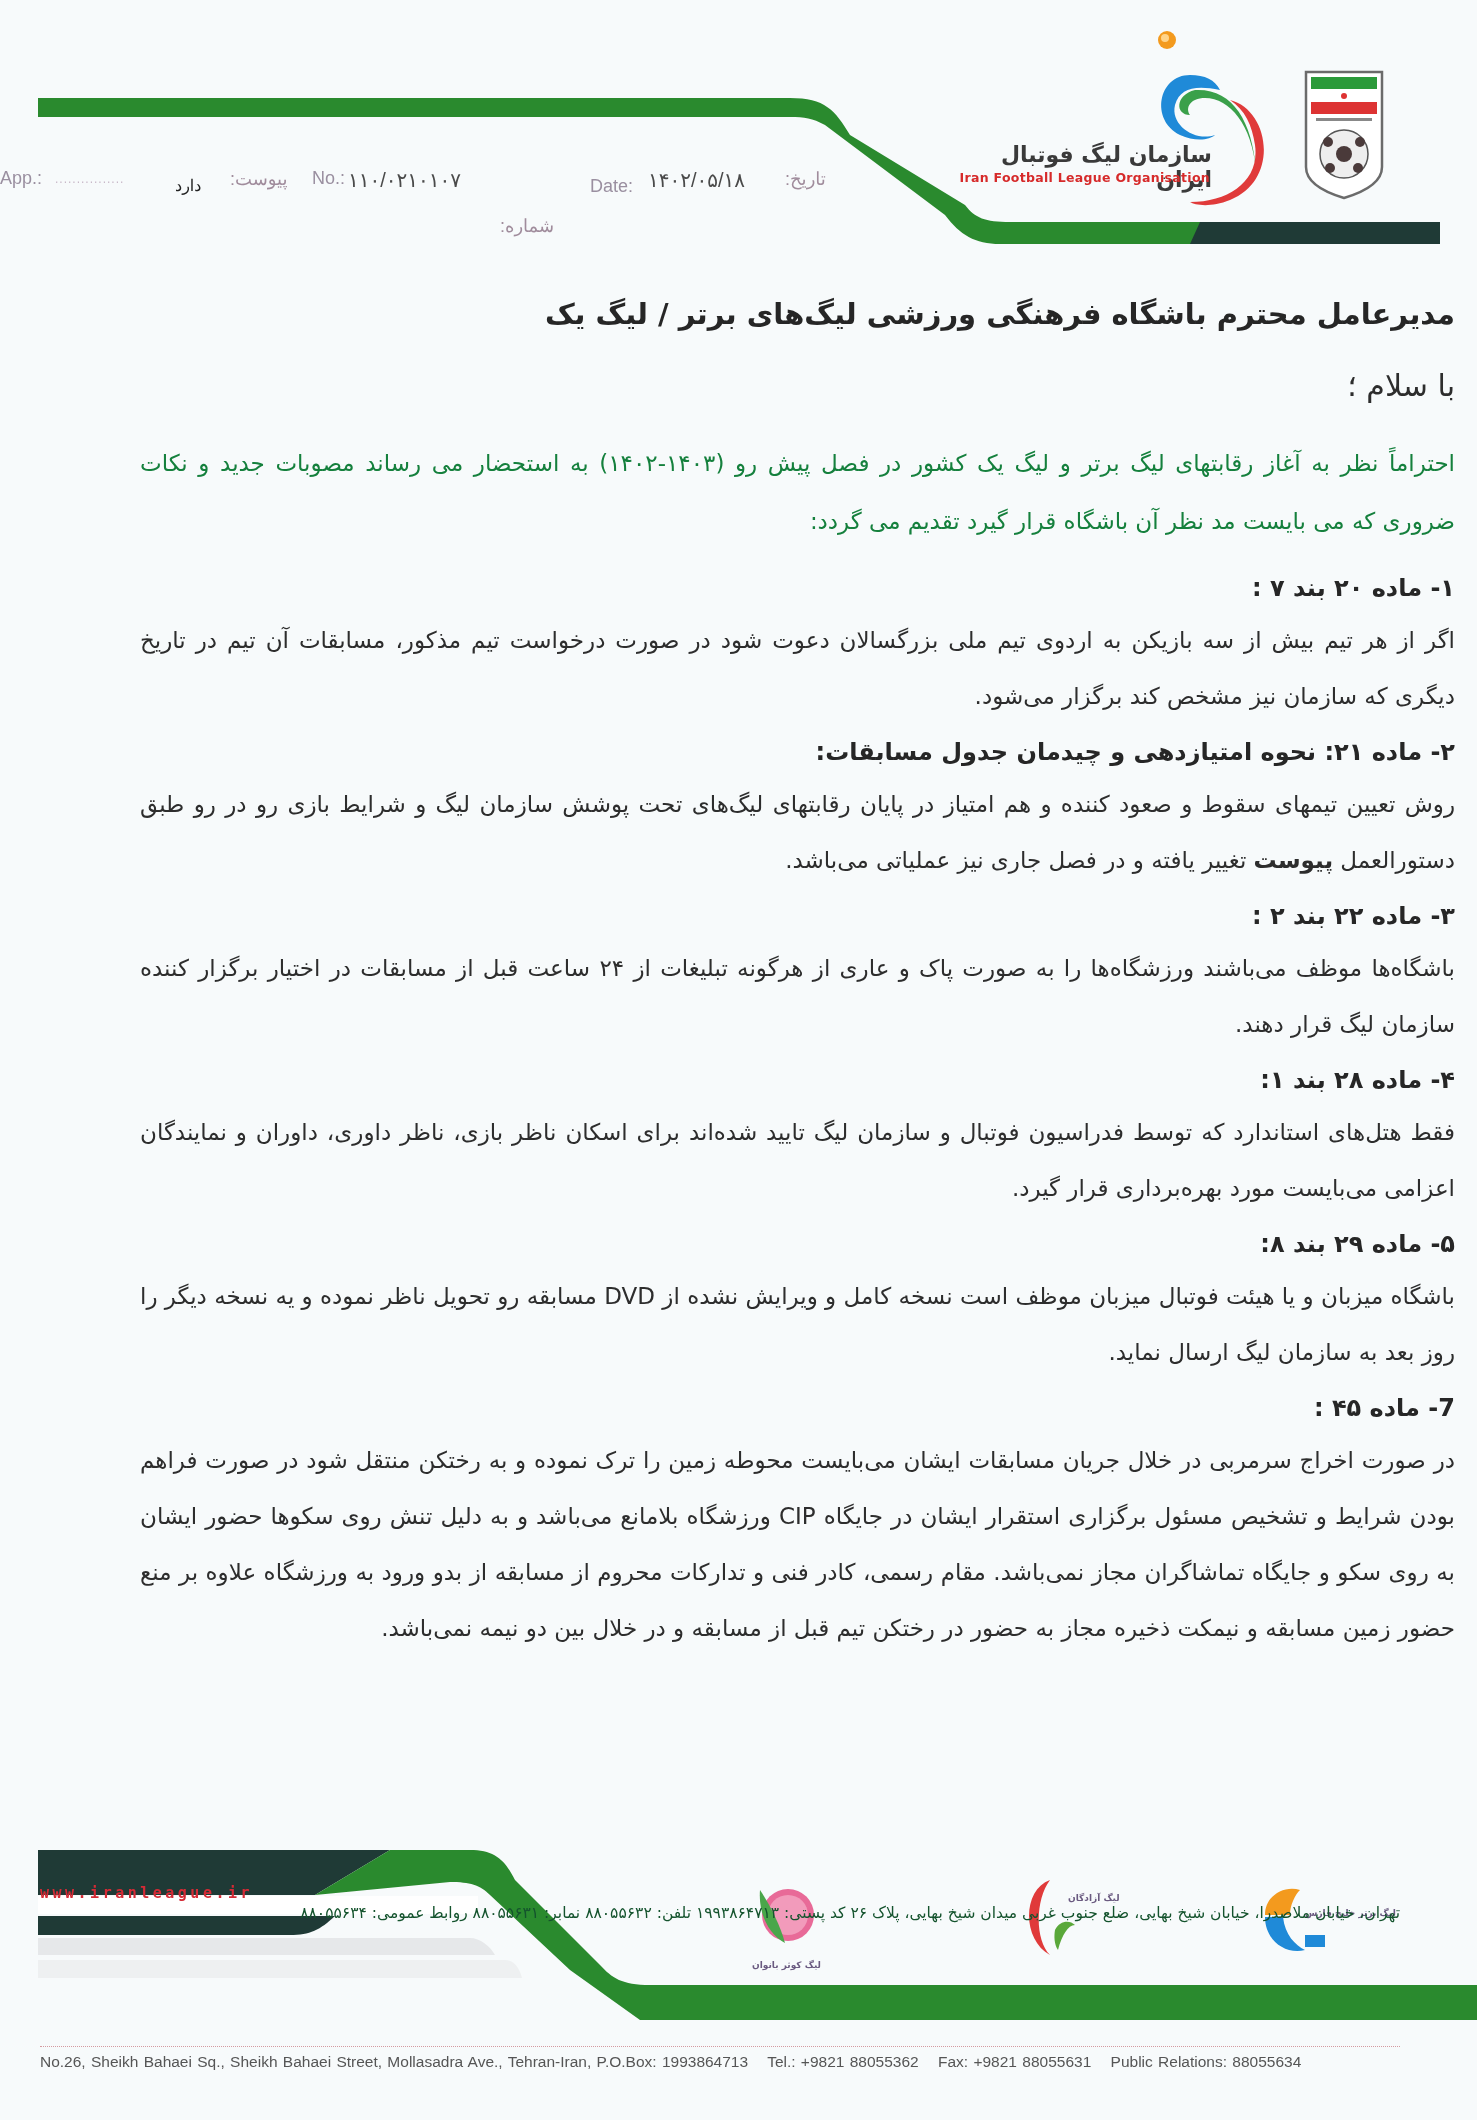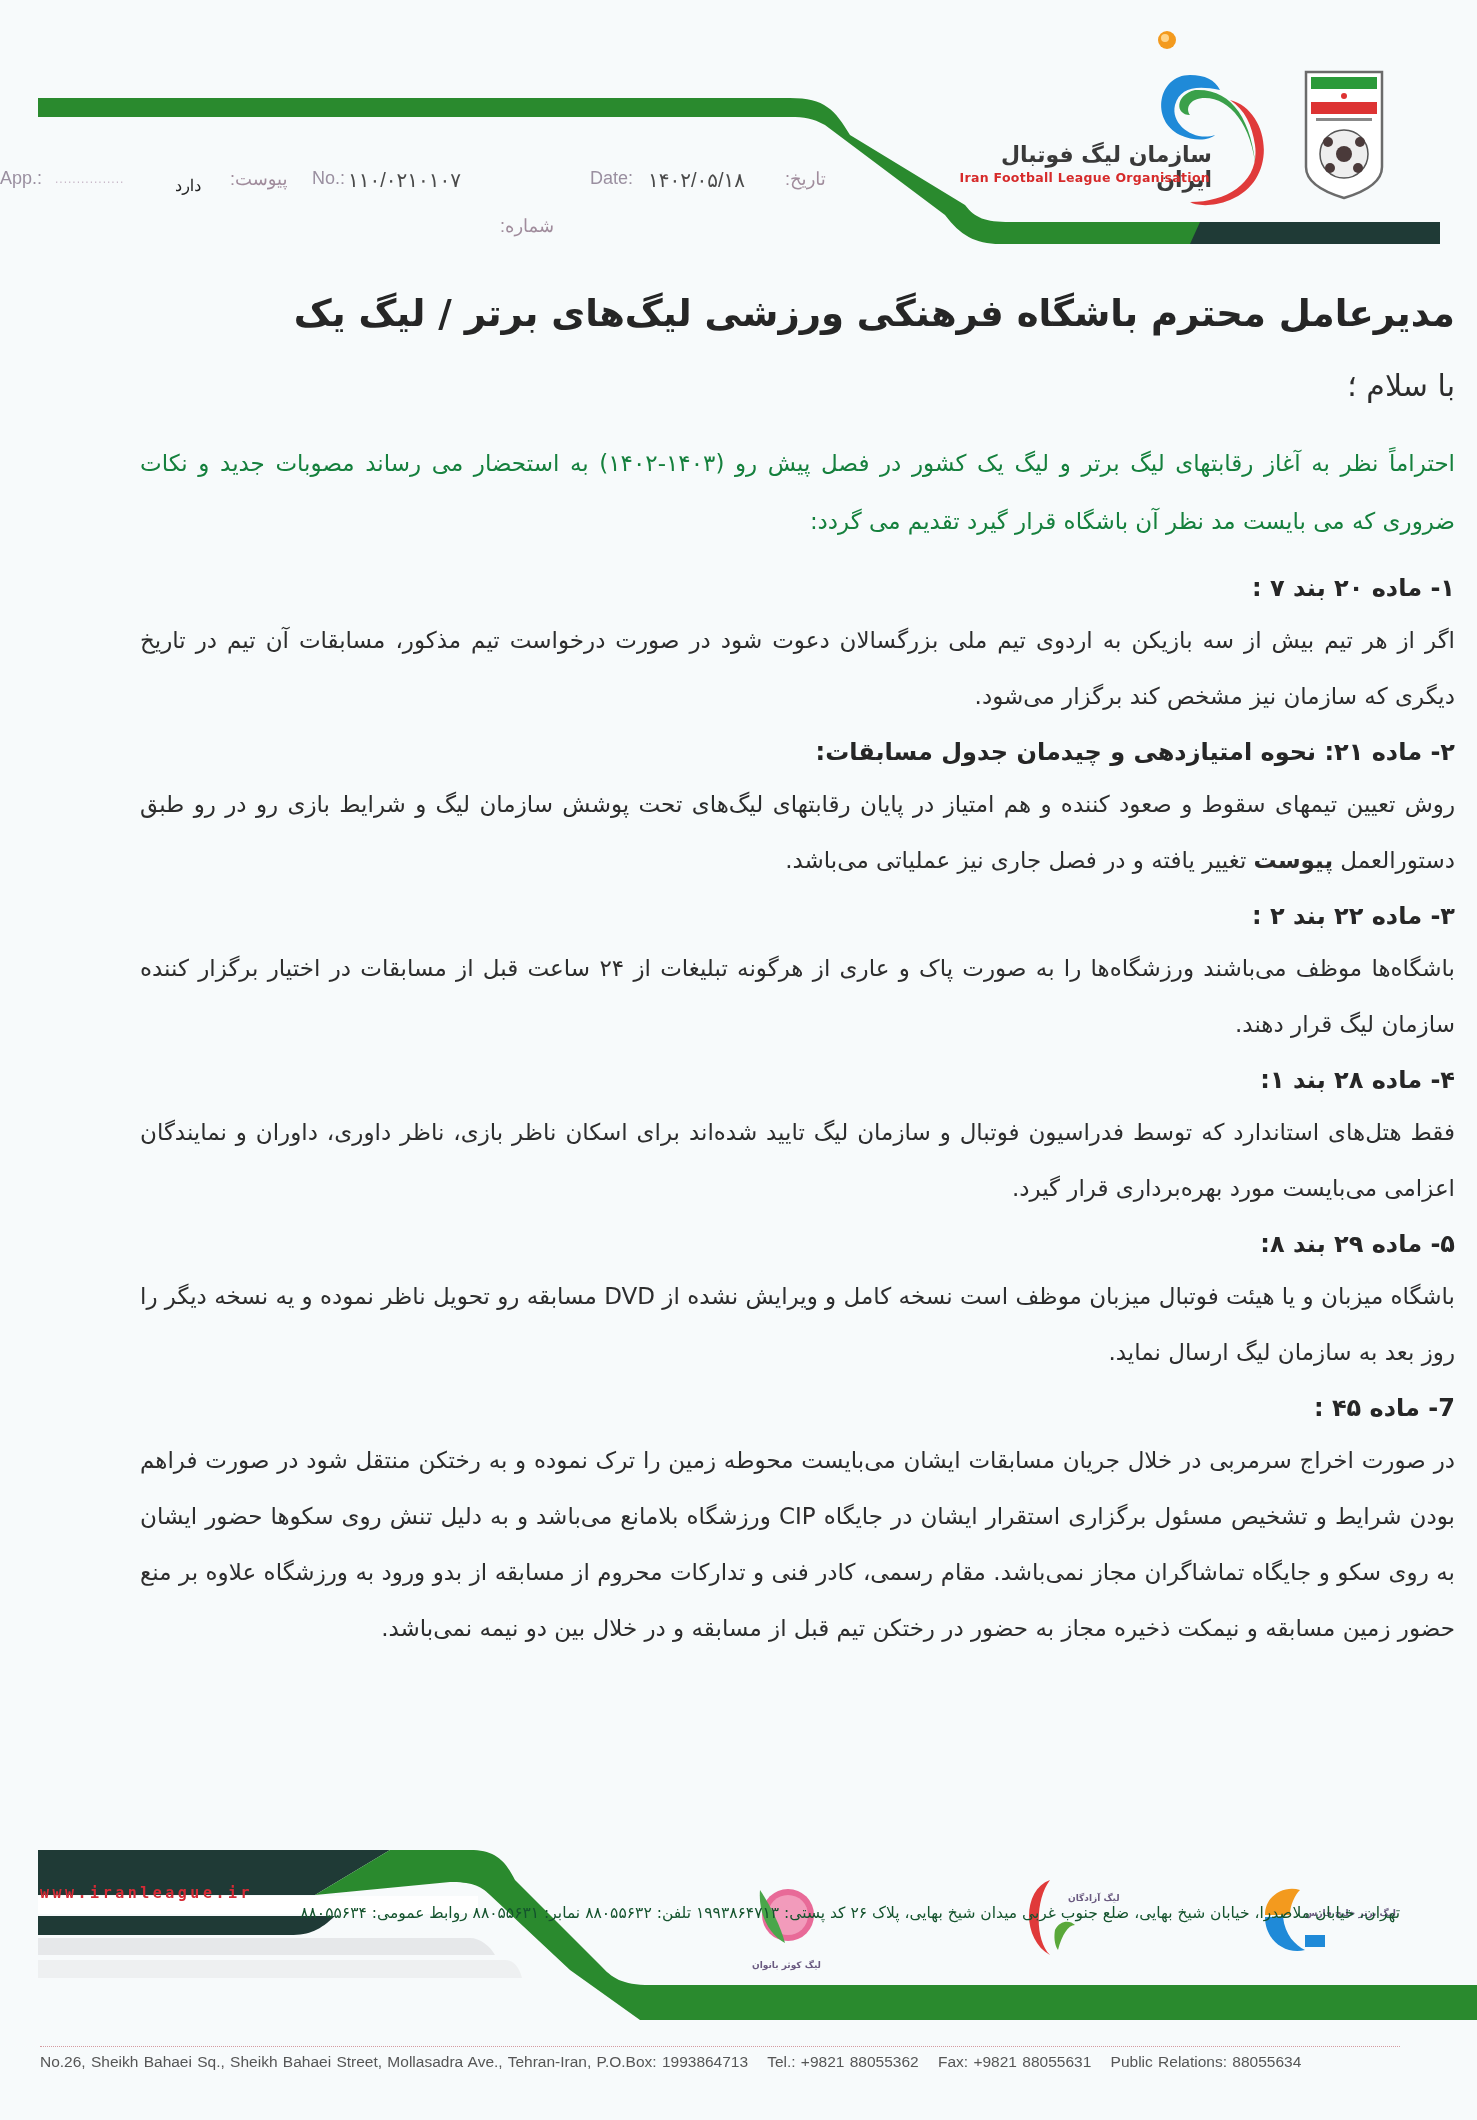--- a/index.html
+++ b/index.html
@@ -11,34 +11,34 @@
 
   .logo-text-fa { position: absolute; left: 952px; top: 142px; width: 260px; text-align: right;
     font-family: "DejaVu Sans", sans-serif; font-weight: bold; font-size: 22px; color: #3a3a3a; direction: rtl; }
   .logo-text-en { position: absolute; left: 940px; top: 170px; width: 270px; text-align: right;
     font-family: "DejaVu Sans", sans-serif; font-weight: bold; font-size: 12.5px; color: #d62a2a; letter-spacing: 0.3px; }
 
   .meta-row { position: absolute; top: 168px; left: 0; width: 860px; height: 30px;
     font-family: "Liberation Sans", sans-serif; font-size: 18px; color: #9a8fa0; }
   .meta-row span { position: absolute; white-space: nowrap; }
   .meta-date-label-fa { left: 785px; top: 0; direction: rtl; color: #a08c9c; }
-  .meta-date-label-en { left: 590px; top: 0; }
+  .meta-date-label-en { left: 590px; top: 8px; }
   .meta-date-value { left: 648px; top: 0; color: #4a4a4a; font-size: 20px; }
   .meta-no-label-fa { left: 500px; top: 0; direction: rtl; color: #a08c9c; margin-top: 47px; }
   .meta-no-label-en { left: 312px; top: 0; }
   .meta-no-value { left: 348px; top: 0; color: #4a4a4a; font-size: 20px; }
   .meta-att-label { left: 230px; top: 0; direction: rtl; color: #a08c9c; }
   .meta-att-value { left: 175px; top: 8px; direction: rtl; color: #222; font-size: 16px; }
   .meta-app-label { left: 0; top: 0; }
   .meta-app-dots { left: 55px; top: 4px; color: #c8b8c8; letter-spacing: 1px; font-size: 12px; }
 
   
   .content { position: absolute; left: 140px; top: 290px; width: 1315px; direction: rtl; text-align: right;
     font-family: "DejaVu Sans", sans-serif; }
-  .addressee { font-weight: bold; font-size: 37px; color: #262626; line-height: 48px; margin-bottom: 28px; }
+  .addressee { font-weight: bold; font-size: 29px; color: #262626; line-height: 48px; margin-bottom: 28px; }
   .greeting { font-size: 30px; line-height: 40px; margin-bottom: 28px; color: #2d2d2d; }
   .intro { font-size: 23px; line-height: 58px; color: #15803d; text-align: justify; text-align-last: right; margin-bottom: 14px; }
   .clause-title { font-weight: bold; font-size: 24px; line-height: 48px; color: #262626; }
   .clause-body { font-size: 23px; line-height: 56px; color: #2d2d2d; text-align: justify; text-align-last: right; }
   .clause-body .em { font-weight: bold; }
   .clause { margin-bottom: 4px; }
 
   
   .ftr-svg { position: absolute; left: 0; top: 1830px; width: 1477px; height: 190px; }
   .site-url { position: absolute; left: 40px; top: 1884px; font-family: "DejaVu Sans Mono", monospace;

